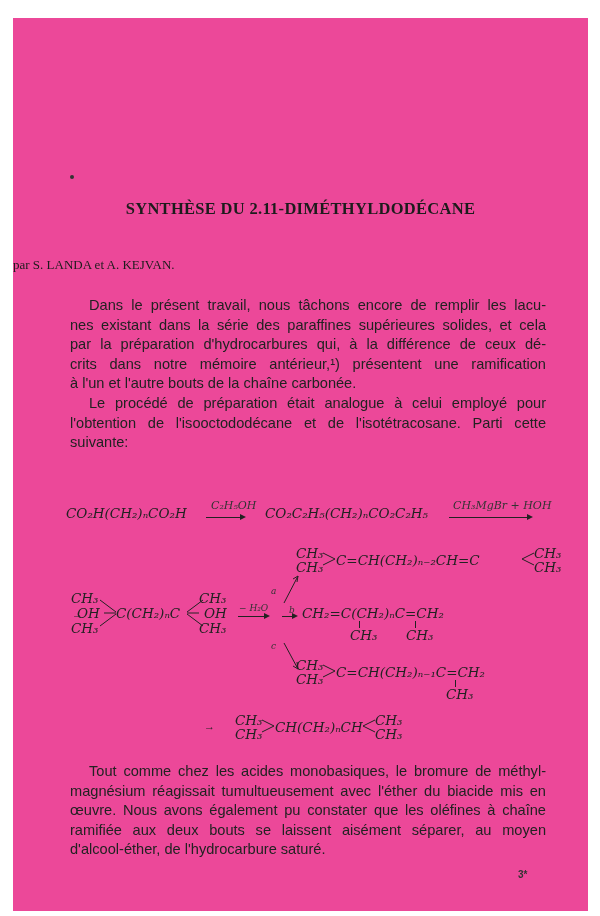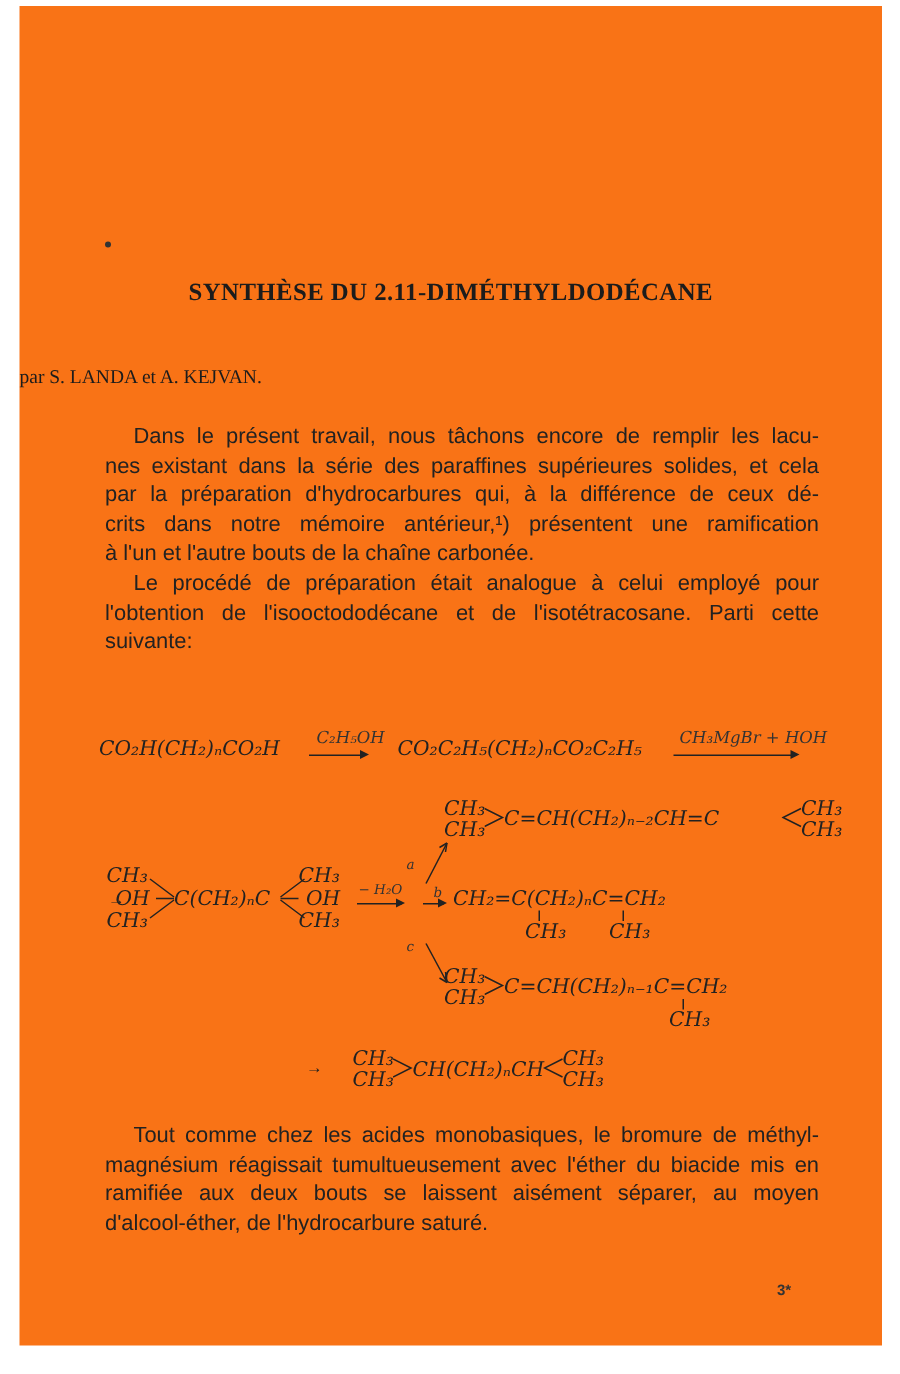--- a/index.html
+++ b/index.html
@@ -1,19 +1,19 @@
 <!DOCTYPE html>
 <html><head>
 <meta charset="utf-8">
 <style>
   html, body { margin: 0; padding: 0; background: #ffffff; }
   body { width: 600px; height: 916px; position: relative; overflow: hidden; }
   .page {
-    position: absolute; left: 13px; top: 4px; width: 575px; height: 893px;
-    background: #f97316;
+    position: absolute; left: 13px; top: 18px; width: 575px; height: 893px;
+    background: #ec4899;
     font-family: "Liberation Serif", serif; color: #1c1c1c;
   }
   .abs { position: absolute; }
   .title {
     left: 0; width: 575px; text-align: center; font-weight: bold;
     font-size: 16.5px; letter-spacing: 0.3px; line-height: 20px;
   }
   .byline { left: 0; width: 575px; font-size: 13px; }
   .para {
     left: 57px; width: 476px; font-family: "Liberation Sans", sans-serif;
@@ -131,18 +131,19 @@
     <svg class="abs" style="left:349px; top:700px;" width="14" height="16">
       <path d="M13,2 L1,8 L13,14" stroke="#222" stroke-width="1" fill="none"></path>
     </svg>
     <div class="abs chem" style="left:362px; top:694px;">CH₃</div>
     <div class="abs chem" style="left:362px; top:708px;">CH₃</div>
   </div>
 
   <div class="abs para" style="top:744px;">
     <span class="line indent">Tout comme chez les acides monobasiques, le bromure de méthyl-</span>
     <span class="line">magnésium réagissait tumultueusement avec l'éther du biacide mis en</span>
+    <span class="line">œuvre. Nous avons également pu constater que les oléfines à chaîne</span>
     <span class="line">ramifiée aux deux bouts se laissent aisément séparer, au moyen</span>
     <span class="line last">d'alcool-éther, de l'hydrocarbure saturé.</span>
   </div>
 
   <div class="abs pgnum" style="left:505px; top:851px;">3*</div>
 </div>
 
 </body></html>

